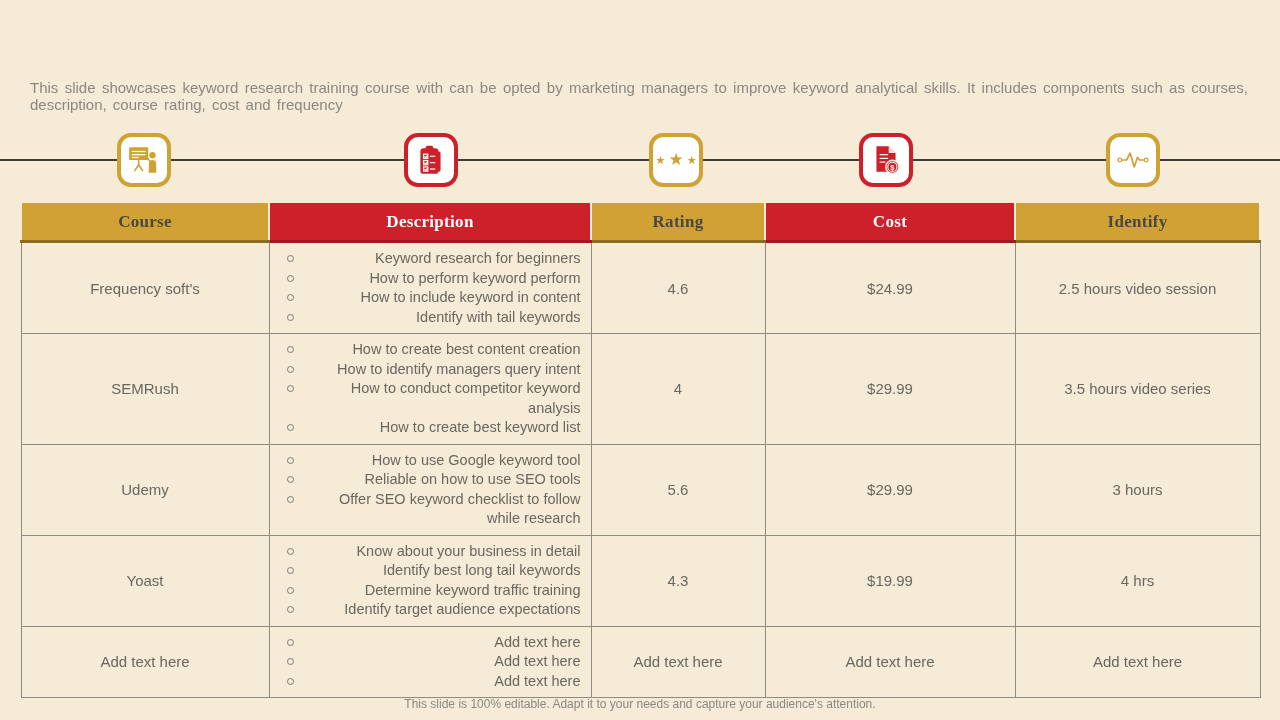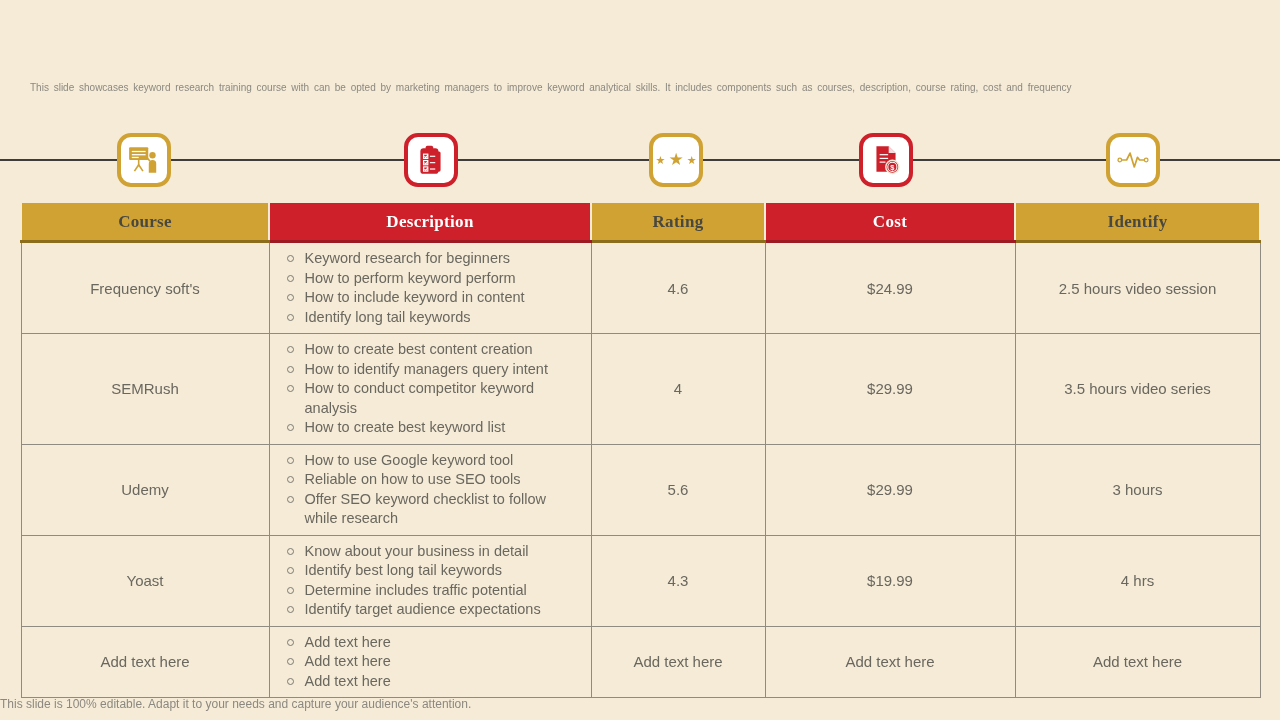--- a/index.html
+++ b/index.html
@@ -10,21 +10,21 @@
   }
   .slide{position:absolute;inset:0;}
 
   .title{
     position:absolute;left:30px;top:27px;margin:0;
     font-family:"Liberation Serif", serif;font-weight:bold;font-size:34px;
     color:var(--title-text,#3B3A36);letter-spacing:.4px;word-spacing:4px;white-space:nowrap;
   }
   .subtitle{
     position:absolute;left:30px;top:79px;width:1218px;margin:0;
-    font-size:10px;line-height:17px;color:var(--muted-text,#8C8880);
+    font-size:15px;line-height:17px;color:var(--muted-text,#8C8880);
     text-align:justify;word-spacing:2px;
   }
 
   .timeline{position:absolute;left:0;right:0;top:159px;height:2px;background:var(--timeline,#3E3D39);}
 
   .tile{
     position:absolute;top:133px;width:54px;height:54px;box-sizing:border-box;
     background:#fff;border:4px solid var(--gold,#CFA233);border-radius:14px;
     display:flex;align-items:center;justify-content:center;
   }
@@ -52,38 +52,38 @@
     border-left:2px solid var(--background,#F5EBD7);
     border-right:2px solid var(--background,#F5EBD7);
   }
   .th-gold{background:var(--gold,#CFA233);color:var(--header-text-on-gold,#494840);border-bottom:3px solid var(--gold-dark,#8C6D1C);}
   .th-red{background:var(--red,#CE202A);color:var(--header-text-on-red,#fff);border-bottom:3px solid var(--red-dark,#9E1A22);}
   td{
     border:1px solid var(--table-border,#8F8B83);
     color:var(--body-text,#6A675F);font-size:15px;vertical-align:middle;
   }
   td.c{text-align:center;padding:4px 8px;}
-  td.desc{padding:6px 10px 6px 6px;}
+  td.desc{padding:6px 10px 6px 6px;text-align:right;}
   tbody tr:nth-child(1){height:88px}
   tbody tr:nth-child(2){height:104px}
   tbody tr:nth-child(3){height:87px}
   tbody tr:nth-child(4){height:86px}
   tbody tr:nth-child(5){height:67px}
   ul.bullets{list-style:none;margin:0;padding:0;}
   .bullets li{
     position:relative;padding-left:29px;font-size:14.5px;line-height:19.5px;
     color:var(--body-text,#6A675F);
   }
   .bullets li::before{
     content:"";position:absolute;left:11px;top:6px;width:7px;height:7px;
     border:1.3px solid #7D7A72;border-radius:50%;box-sizing:border-box;
   }
 
   .footer{
-    position:absolute;left:0;right:0;top:697px;margin:0;text-align:left;
+    position:absolute;left:0;right:0;top:697px;margin:0;text-align:center;
     font-size:12px;color:var(--muted-text,#8C8880);
   }
 </style>
 </head>
 <body>
 
 <div class="slide">
 
   <p class="subtitle">This slide showcases keyword research training course with can be opted by marketing managers to improve keyword analytical skills. It includes components such as courses, description, course rating, cost and frequency</p>
 
@@ -176,21 +176,21 @@
         </tr>
     </thead>
     <tbody>
         <tr>
           <td class="c">Frequency soft's</td>
           <td class="desc">
             <ul class="bullets">
               <li>Keyword research for beginners</li>
               <li>How to perform keyword perform</li>
               <li>How to include keyword in content</li>
-              <li>Identify  long tail keywords</li>
+              <li>Identify  with tail keywords</li>
             </ul>
           </td>
           <td class="c">4.6</td>
           <td class="c">$24.99</td>
           <td class="c">2.5 hours video session</td>
         </tr>
         <tr>
           <td class="c">SEMRush</td>
           <td class="desc">
             <ul class="bullets">
@@ -216,21 +216,21 @@
           <td class="c">5.6</td>
           <td class="c">$29.99</td>
           <td class="c">3 hours</td>
         </tr>
         <tr>
           <td class="c">Yoast</td>
           <td class="desc">
             <ul class="bullets">
               <li>Know about your business in detail</li>
               <li>Identify  best long tail keywords</li>
-              <li>Determine includes traffic potential</li>
+              <li>Determine keyword traffic training</li>
               <li>Identify  target audience expectations</li>
             </ul>
           </td>
           <td class="c">4.3</td>
           <td class="c">$19.99</td>
           <td class="c">4 hrs</td>
         </tr>
         <tr>
           <td class="c">Add text here</td>
           <td class="desc">

